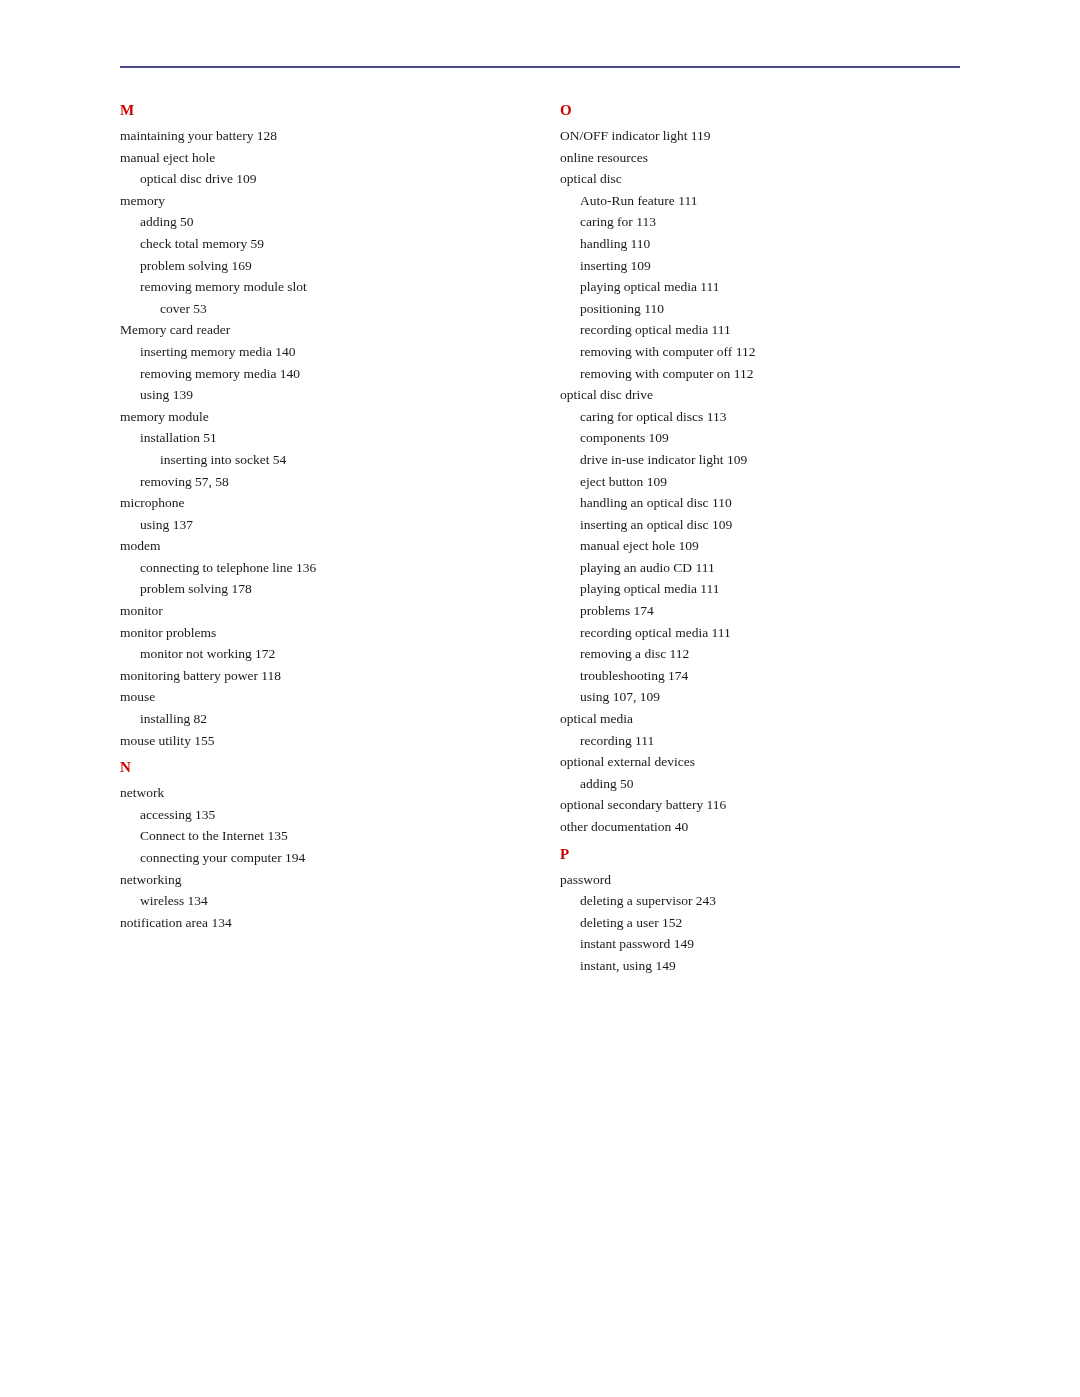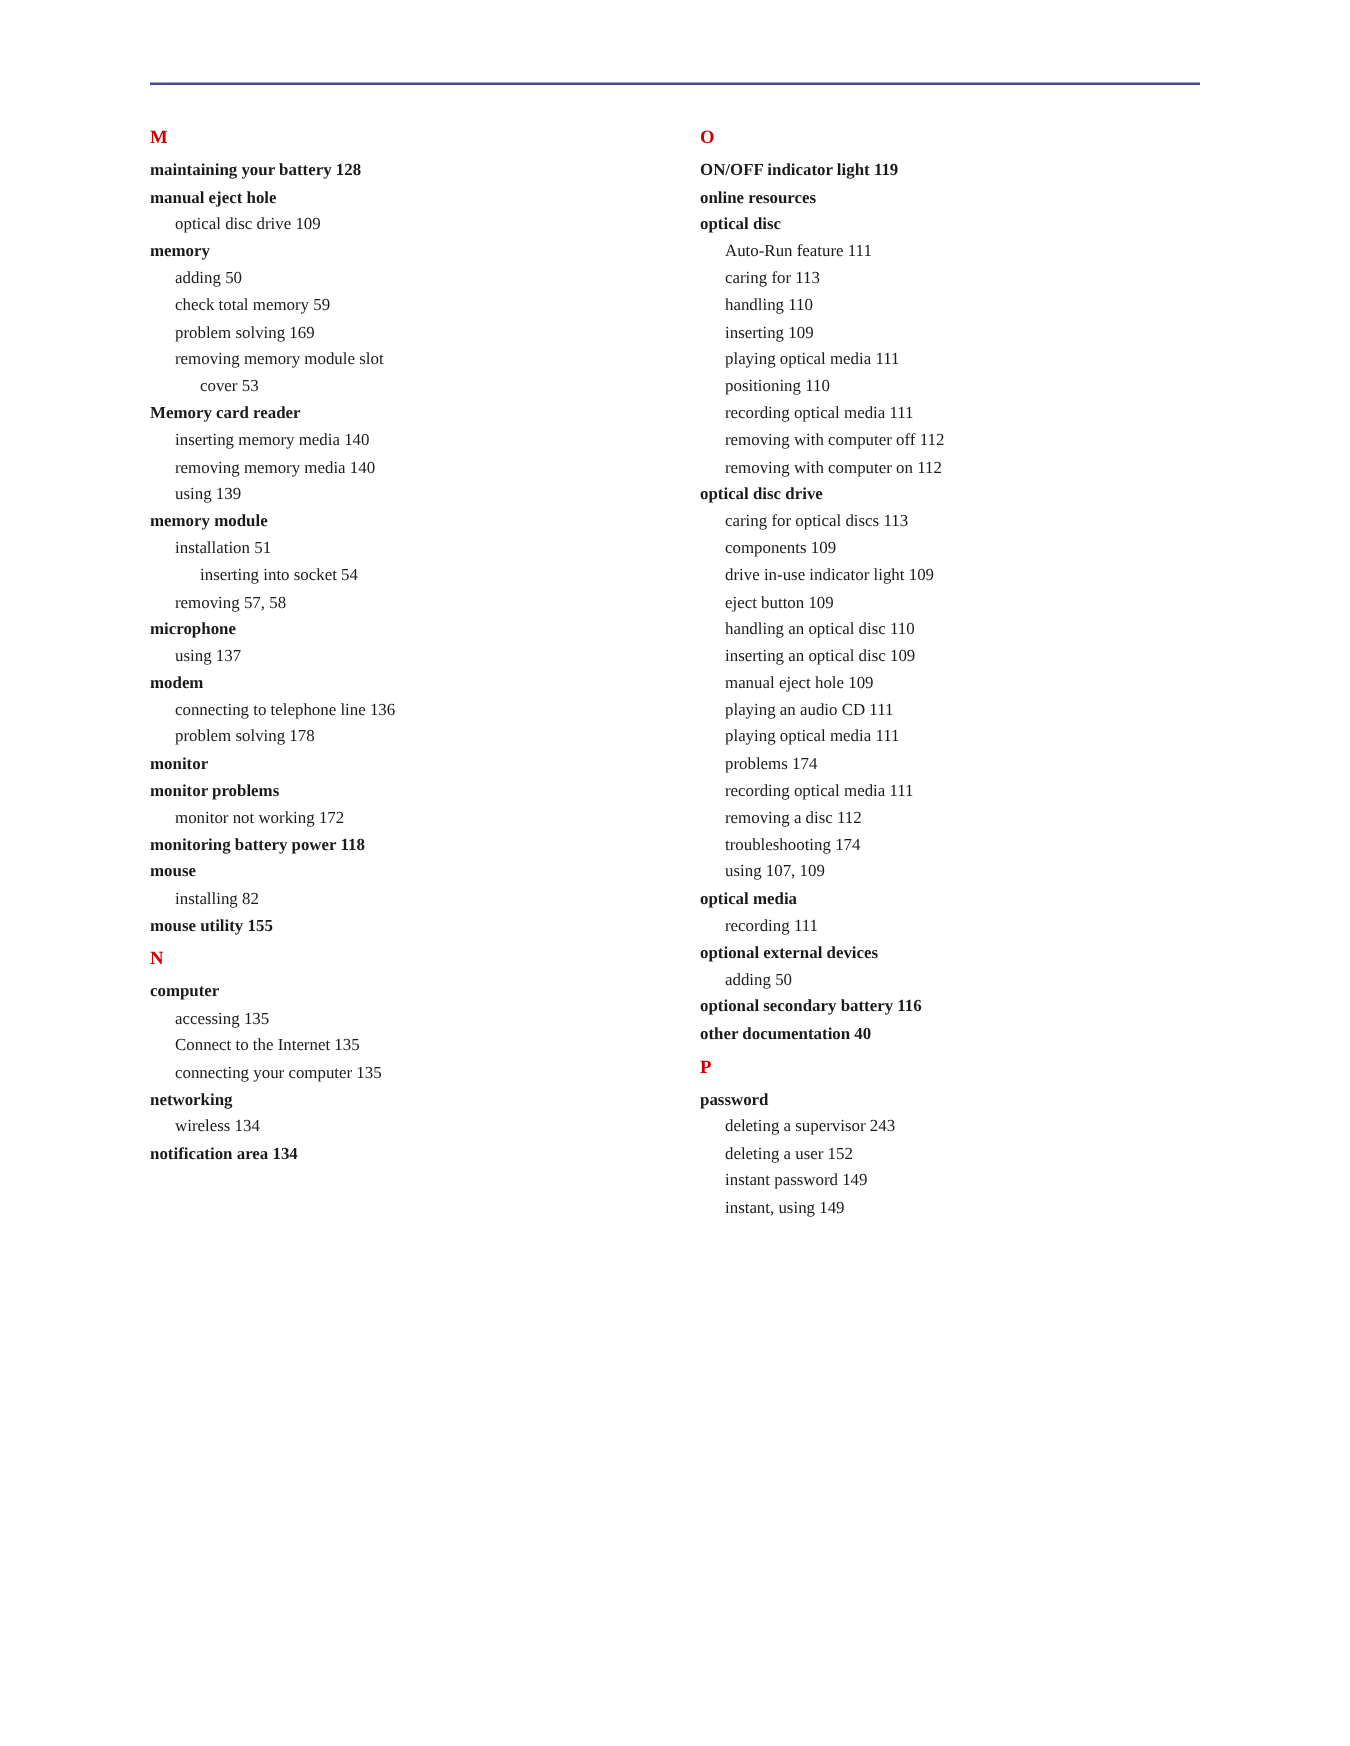--- a/index.html
+++ b/index.html
@@ -49,21 +49,20 @@
       font-weight: bold;
       color: #cc0000;
       margin-bottom: 6px;
       margin-top: 4px;
     }
     .entry {
       line-height: 1.6;
     }
     .entry-main {
       display: block;
-      font-weight: bold;
     }
     .entry-sub {
       display: block;
       padding-left: 20px;
     }
     .entry-sub2 {
       display: block;
       padding-left: 40px;
     }
     .section-gap {
@@ -104,24 +103,24 @@
       <span class="entry entry-sub">connecting to telephone line 136</span>
       <span class="entry entry-sub">problem solving 178</span>
       <span class="entry entry-main">monitor</span>
       <span class="entry entry-main">monitor problems</span>
       <span class="entry entry-sub">monitor not working 172</span>
       <span class="entry entry-main">monitoring battery power 118</span>
       <span class="entry entry-main">mouse</span>
       <span class="entry entry-sub">installing 82</span>
       <span class="entry entry-main">mouse utility 155</span>
       <div class="section-letter section-gap">N</div>
-      <span class="entry entry-main">computer</span>
+      <span class="entry entry-main">network</span>
       <span class="entry entry-sub">accessing 135</span>
       <span class="entry entry-sub">Connect to the Internet 135</span>
-      <span class="entry entry-sub">connecting your computer 135</span>
+      <span class="entry entry-sub">connecting your computer 194</span>
       <span class="entry entry-main">networking</span>
       <span class="entry entry-sub">wireless 134</span>
       <span class="entry entry-main">notification area 134</span>
     </div>
   <div class="column" id="right-col">
       <div class="section-letter">O</div>
       <span class="entry entry-main">ON/OFF indicator light 119</span>
       <span class="entry entry-main">online resources</span>
       <span class="entry entry-main">optical disc</span>
       <span class="entry entry-sub">Auto-Run feature 111</span>

